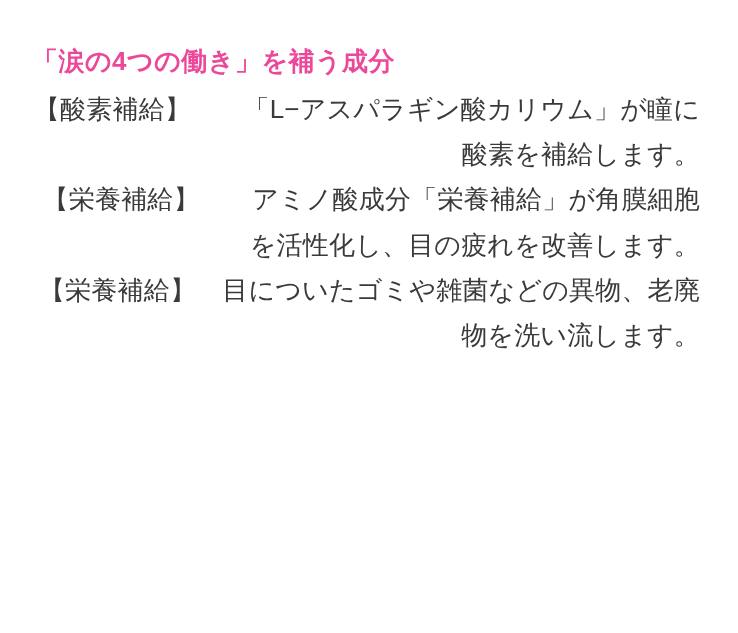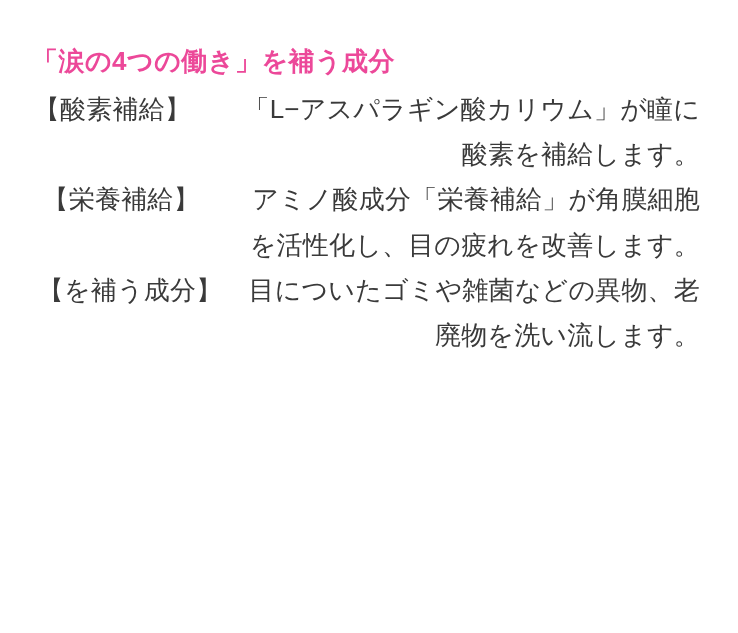--- a/index.html
+++ b/index.html
@@ -45,15 +45,15 @@
 
 <div class="page">
 
   <h1 class="doc-title">「涙の4つの働き」を補う成分</h1>
 
   <p class="para">【酸素補給】　　「L−アスパラギン酸カリウム」が瞳に酸素を補給します。</p>
 
 
   <p class="para">【栄養補給】　　アミノ酸成分「栄養補給」が角膜細胞を活性化し、目の疲れを改善します。</p>
 
-  <p class="para">【を補う成分】　目についたゴミや雑菌などの異物、老廃物を洗い流します。</p>
+  <p class="para">【栄養補給】　目についたゴミや雑菌などの異物、老廃物を洗い流します。</p>
 
 </div>
 
 </body></html>

